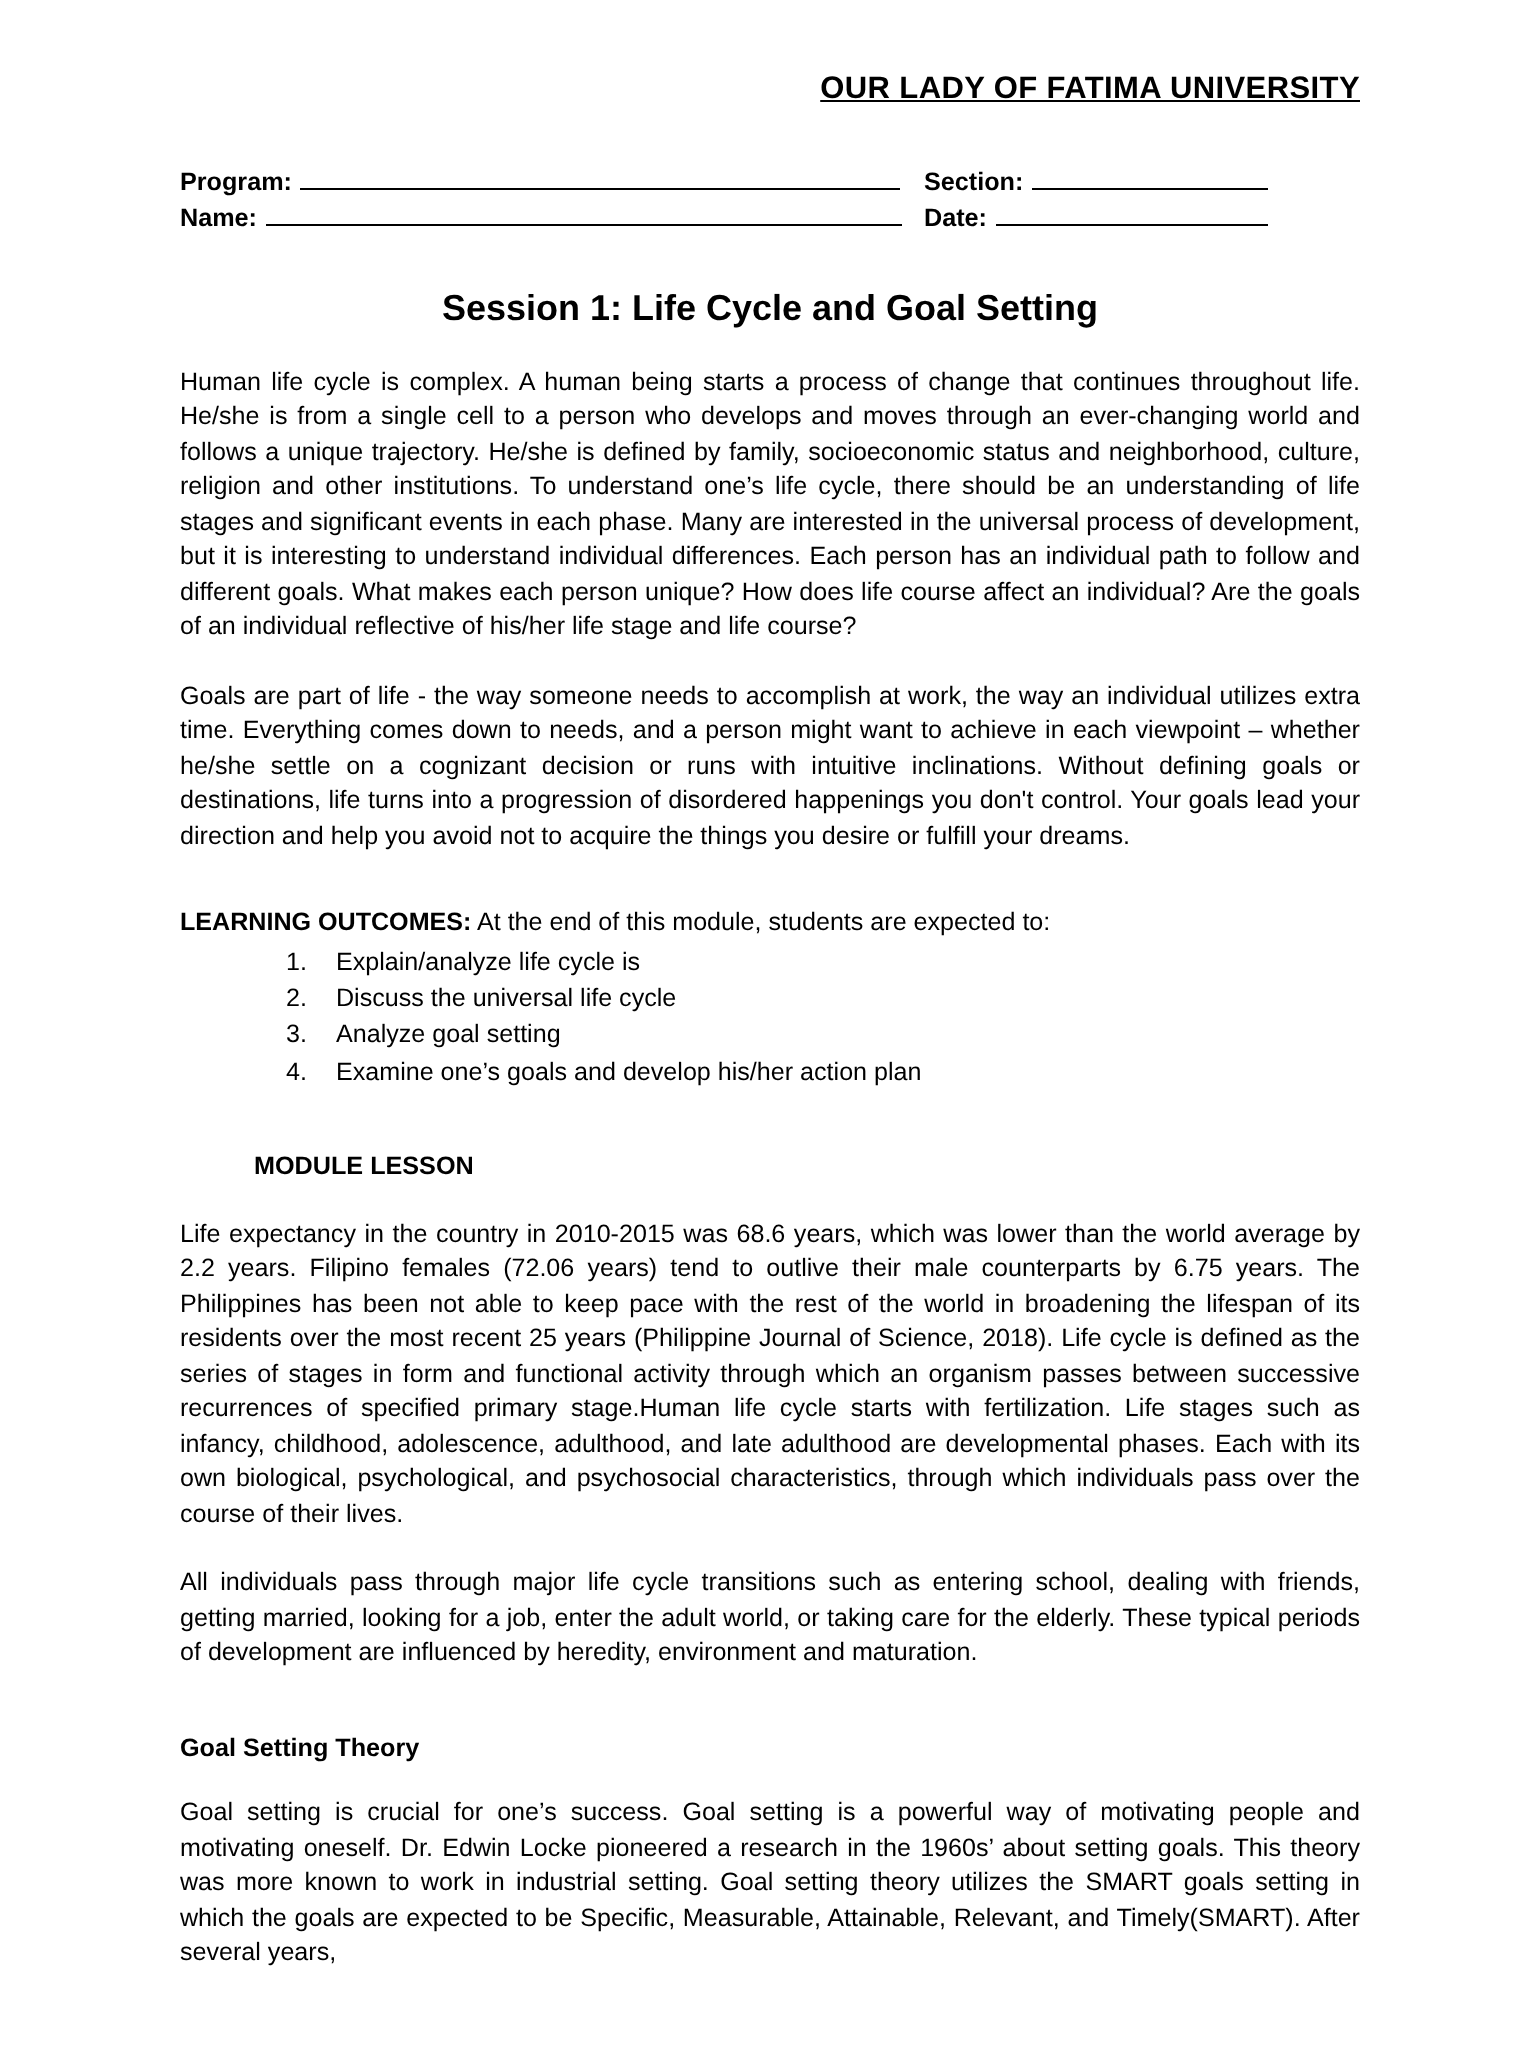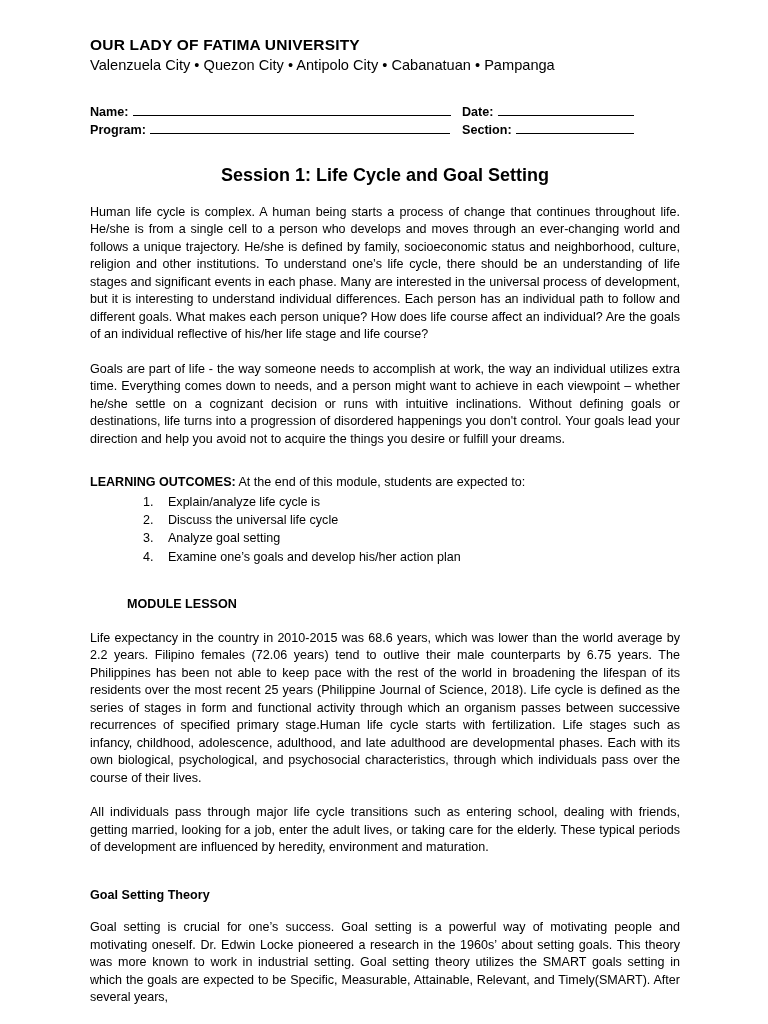--- a/index.html
+++ b/index.html
@@ -18,21 +18,22 @@
   .page {
     width: 768px;
     height: 1024px;
     box-sizing: border-box;
     padding: 36px 88px 0 90px;
     position: relative;
   }
 
   
   .letterhead {
-    text-align: left;
+    text-align: right;
+    text-decoration: underline;
   }
   .univ-name {
     font-size: 15.5px;
     font-weight: bold;
     letter-spacing: 0.2px;
     line-height: 1.18;
     margin: 0;
   }
   .campus-line {
     font-size: 14.6px;
@@ -133,42 +134,41 @@
     padding-left: 11px;
   }
 </style>
 </head>
 <body>
 
 <div class="page">
 
   <div class="letterhead">
     <div class="univ-name">OUR LADY OF FATIMA UNIVERSITY</div>
-    <div class="campus-line">Valenzuela City • Quezon City  • Antipolo City • Cabanatuan • Pampanga</div>
   </div>
 
   <div class="form-block">
+    <div class="form-row">
+      <span class="field field-left">
+        <span class="field-label">Program:</span>
+        <span class="rule rule-program"></span>
+      </span>
+      <span class="field">
+        <span class="field-label">Section:</span>
+        <span class="rule rule-section"></span>
+      </span>
+    </div>
     <div class="form-row">
       <span class="field field-left">
         <span class="field-label">Name:</span>
         <span class="rule rule-name"></span>
       </span>
       <span class="field">
         <span class="field-label">Date:</span>
         <span class="rule rule-date"></span>
-      </span>
-    </div>
-    <div class="form-row">
-      <span class="field field-left">
-        <span class="field-label">Program:</span>
-        <span class="rule rule-program"></span>
-      </span>
-      <span class="field">
-        <span class="field-label">Section:</span>
-        <span class="rule rule-section"></span>
       </span>
     </div>
   </div>
 
   <div class="session-title">Session 1: Life Cycle and Goal Setting</div>
 
 
   <p class="body">Human life cycle is complex. A human being starts a process of change that continues throughout life. He/she is from a single cell to a person who develops and moves through an ever-changing world and follows a unique trajectory. He/she is defined by family, socioeconomic status and neighborhood, culture, religion and other institutions. To understand one’s life cycle, there should be an understanding of life stages and significant events in each phase. Many are interested in the universal process of development, but it is interesting to understand individual differences. Each person has an individual path to follow and different goals. What makes each person unique? How does life course affect an individual? Are the goals of an individual reflective of his/her life stage and life course?</p>
 
   <p class="body">Goals are part of life - the way someone needs to accomplish at work, the way an individual utilizes extra time. Everything comes down to needs, and a person might want to achieve in each viewpoint – whether he/she settle on a cognizant decision or runs with intuitive inclinations. Without defining goals or destinations, life turns into a progression of disordered happenings you don't control. Your goals lead your direction and help you avoid not to acquire the things you desire or fulfill your dreams.</p>
@@ -181,19 +181,19 @@
     <li>Explain/analyze life cycle is</li>
     <li>Discuss the universal life cycle</li>
     <li>Analyze goal setting</li>
     <li>Examine one’s goals and develop his/her action plan</li>
   </ol>
 
   <div class="section-head module">MODULE LESSON</div>
 
   <p class="body">Life expectancy in the country in 2010-2015 was 68.6 years, which was lower than the world average by 2.2 years. Filipino females (72.06 years) tend to outlive their male counterparts by 6.75 years. The Philippines has been not able to keep pace with the rest of the world in broadening the lifespan of its residents over the most recent 25 years (Philippine Journal of Science, 2018). Life cycle is defined as the series of stages in form and functional activity through which an organism passes between successive recurrences of specified primary stage.Human life cycle starts with fertilization. Life stages such as infancy, childhood, adolescence, adulthood, and late adulthood are developmental phases. Each with its own biological, psychological, and psychosocial characteristics, through which individuals pass over the course of their lives.</p>
 
-  <p class="body">All individuals pass through major life cycle transitions such as entering school, dealing with friends, getting married, looking for a job, enter the adult lives, or taking care for the elderly.  These typical periods of development are influenced by heredity, environment and maturation.</p>
+  <p class="body">All individuals pass through major life cycle transitions such as entering school, dealing with friends, getting married, looking for a job, enter the adult world, or taking care for the elderly.  These typical periods of development are influenced by heredity, environment and maturation.</p>
 
   <div class="sub-head">Goal Setting Theory</div>
 
   <p class="body tight">Goal setting is crucial for one’s success. Goal setting is a powerful way of motivating people and motivating oneself.  Dr. Edwin Locke pioneered a research in the 1960s’ about setting goals. This theory was more known to work in industrial setting. Goal setting theory utilizes the SMART goals setting in which the goals are expected to be Specific, Measurable, Attainable, Relevant, and Timely(SMART). After several years,</p>
 
 </div>
 
 </body></html>

